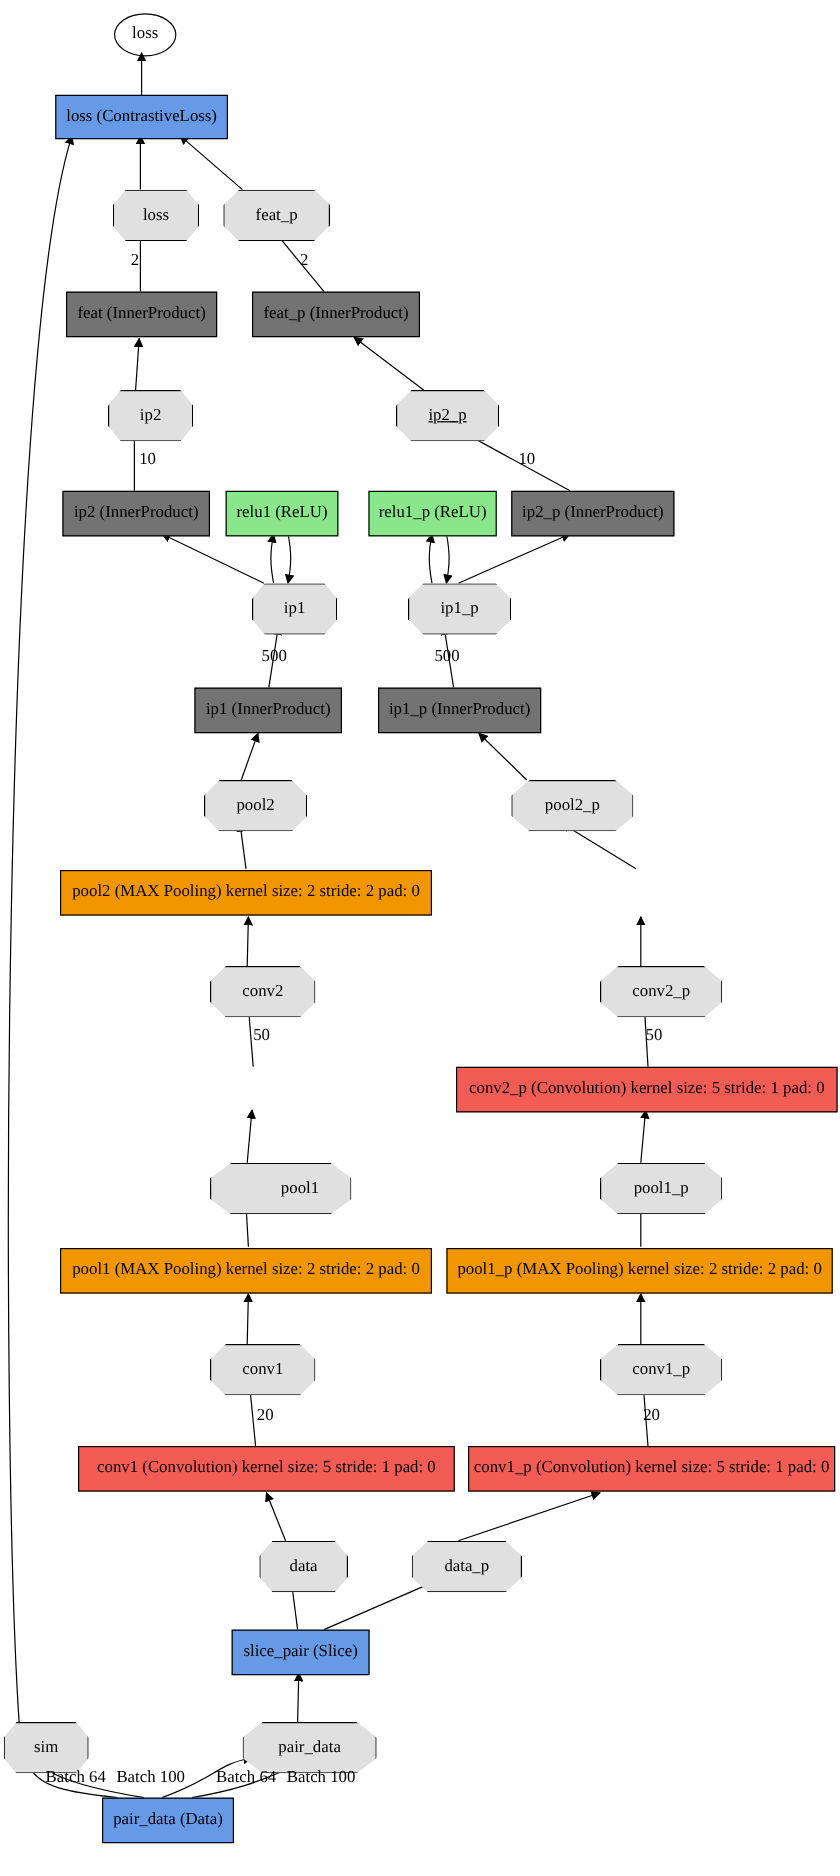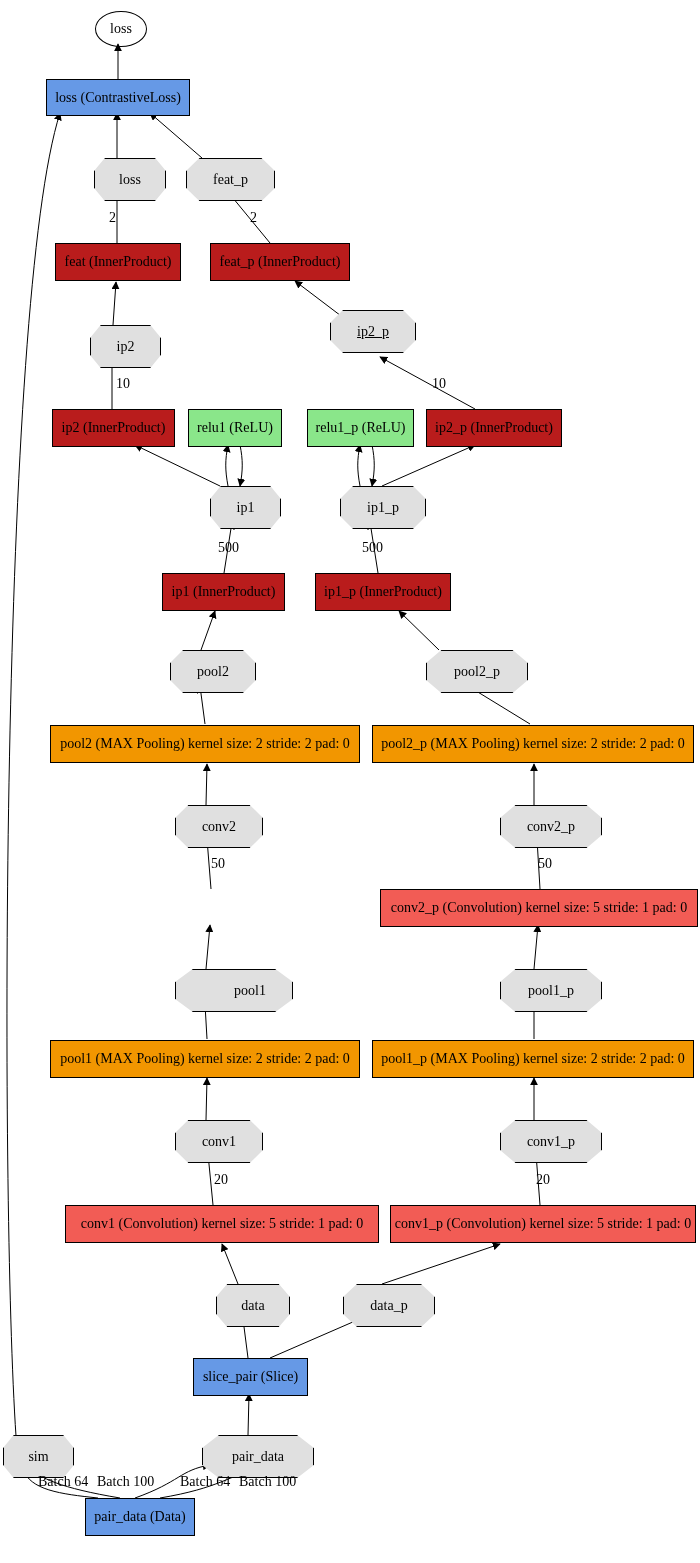--- a/index.html
+++ b/index.html
@@ -44,21 +44,21 @@
   }
   .oct span{ position:relative; }
   .ellipse {
     border-radius: 50%;
     position: absolute;
     border: 1px solid black;
     display:flex;align-items:center;justify-content:center;
     font-size:14px;
   }
   .blue   { background: #6699e6; }
-  .purple { background: #b91c1c; }
+  .purple { background: #737373; }
   .orange { background: #f29600; }
   .red    { background: #f25c55; }
   .green  { background: #8ae68a; }
   svg.edges { position: absolute; top: 0; left: 0; width: 700px; height: 1563px; pointer-events: none; }
   .edge-label { position:absolute; font-size:14px; background:transparent; }
 </style>
 </head>
 <body>
 
 <div class="container">
@@ -170,21 +170,21 @@
 <div class="node box purple" style="left:55px; top:243px; width:124px; height:36px;">
       <span>feat (InnerProduct)</span>
     </div>
 <div class="node box purple" style="left:210px; top:243px; width:138px; height:36px;">
       <span>feat_p (InnerProduct)</span>
     </div>
 
 <div class="oct" style="left:90px; top:325px; height:35px; width:47px;">
       <span>ip2</span>
     </div>
-<div class="oct" style="left:330px; top:310px; height:35px; width:62px;text-decoration:underline;">
+<div class="oct" style="left:330px; top:325px; height:35px; width:62px;text-decoration:underline;">
       <span>ip2_p</span>
     </div>
 
 <div class="node box purple" style="left:52px; top:409px; width:121px; height:36px;">
       <span>ip2 (InnerProduct)</span>
     </div>
 <div class="node box green" style="left:188px; top:409px; width:92px; height:36px;">
       <span>relu1 (ReLU)</span>
     </div>
 <div class="node box green" style="left:307px; top:409px; width:105px; height:36px;">
@@ -210,23 +210,20 @@
 
 <div class="oct" style="left:170px; top:650px; height:35px; width:62px;">
       <span>pool2</span>
     </div>
 <div class="oct" style="left:426px; top:650px; height:35px; width:78px;">
       <span>pool2_p</span>
     </div>
 
 <div class="node box orange" style="left:50px; top:725px; width:308px; height:36px;">
       <span>pool2 (MAX Pooling) kernel size: 2 stride: 2 pad: 0</span>
-    </div>
-<div class="node box orange" style="left:372px; top:725px; width:320px; height:36px;">
-      <span>pool2_p (MAX Pooling) kernel size: 2 stride: 2 pad: 0</span>
     </div>
 
 <div class="oct" style="left:175px; top:805px; height:35px; width:64px;">
       <span>conv2</span>
     </div>
 <div class="oct" style="left:500px; top:805px; height:35px; width:78px;">
       <span>conv2_p</span>
     </div>
 
 <div class="node box red" style="left:380px; top:889px; width:316px; height:36px;">

